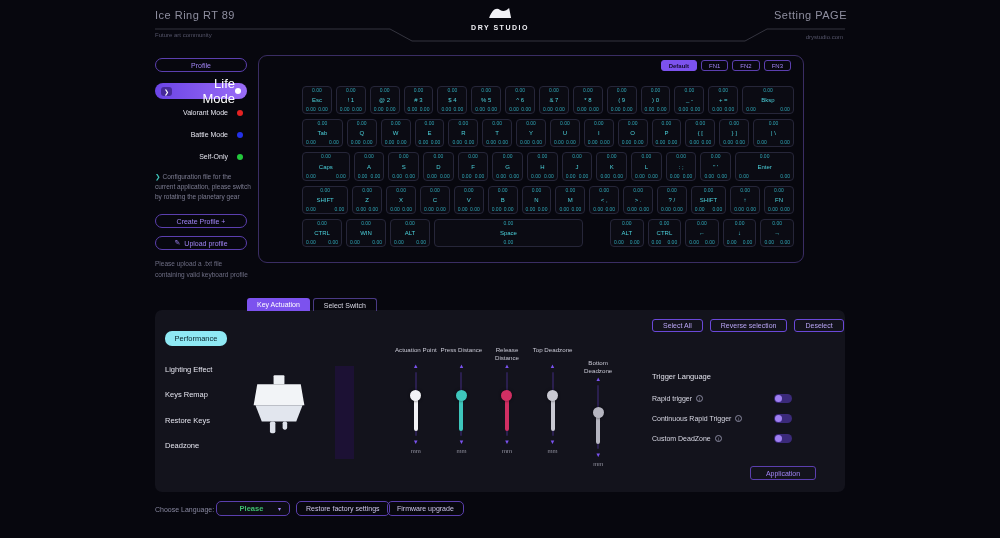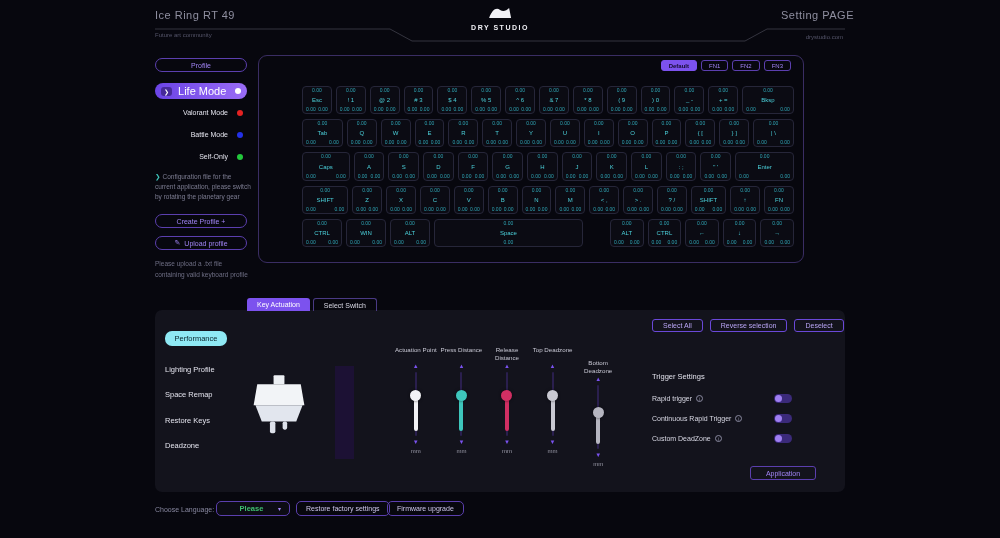--- a/index.html
+++ b/index.html
@@ -6,32 +6,32 @@
   html,body { background:#000; }
   body { font-family:"Liberation Sans", sans-serif; }
   .stage { position:relative; width:1000px; height:538px; background:#07070e; overflow:hidden; color:#e8e8f0; }
 
   
   .hdr-line { position:absolute; top:0; left:0; width:1000px; height:48px; pointer-events:none; }
   .dev-name { position:absolute; left:155px; top:9px; font-size:11px; color:#8f8fa0; letter-spacing:.5px; }
   .dev-sub  { position:absolute; left:155px; top:32px; font-size:6px; color:#55556a; }
   .logo { position:absolute; left:50%; top:5px; transform:translateX(-50%); text-align:center; }
   .logo-text { font-size:7px; font-weight:bold; color:#f0f0f5; letter-spacing:1.5px; margin-top:1px; }
-  .page-title { position:absolute; right:146px; top:9px; font-size:11px; color:#8f8fa0; letter-spacing:.5px; }
+  .page-title { position:absolute; right:153px; top:9px; font-size:11px; color:#8f8fa0; letter-spacing:.5px; }
   .page-sub { position:absolute; right:157px; top:34px; font-size:6px; color:#55556a; }
 
   
   .profiles { position:absolute; left:155px; top:58px; width:94px; }
   .btn-outline { display:flex; align-items:center; justify-content:center; width:92px; height:14px;
       border:1px solid #5b3fae; border-radius:7px; color:#a184f5; font-size:7px; cursor:pointer; background:transparent; }
   .profile-btn { margin-bottom:11px; }
   .mode-active { display:flex; align-items:center; width:92px; height:16px; border-radius:8px;
       background:linear-gradient(90deg,#6b44e6,#9a6cf6); margin-bottom:7px; padding:0 6px; cursor:pointer; }
   .mode-active .chev { font-size:6px; color:#fff; background:rgba(20,5,60,.45); border-radius:3px; padding:1px 3px; margin-right:6px; }
-  .mode-active .lbl { font-size:11px; color:#fff; flex:1; text-align:left; }
+  .mode-active .lbl { font-size:13px; color:#fff; flex:1; text-align:right; }
   .mode-active .dot { width:6px; height:6px; border-radius:50%; background:#fff; }
   .mode-row { display:flex; align-items:center; justify-content:flex-end; width:92px; height:13px; margin-bottom:9px; cursor:pointer; }
   .mode-row .lbl { font-size:7px; color:#e4e4ee; margin-right:9px; }
   .mode-row .dot { width:6px; height:6px; border-radius:50%; margin-right:4px; }
   .cfg-note { width:96px; font-size:6.5px; line-height:1.55; color:#7d7d92; margin:2px 0 12px 0; }
   .cfg-note .chev { color:#3ec6bc; margin-right:2px; }
   .create-btn { margin-bottom:8px; }
   .upload-btn { margin-bottom:9px; }
   .upload-btn .pen { font-size:7px; margin-right:4px; }
   .upload-note { width:96px; font-size:6.5px; line-height:1.6; color:#6e6e84; }
@@ -106,21 +106,21 @@
   .firmware-btn { left:387px; }
 </style>
 </head>
 <body>
 
 <div class="stage">
 
   <svg class="hdr-line">
     <polyline points="155,29 390,29 412,41 745,41 767,29 845,29" fill="none" stroke="#34343f" stroke-width="1"></polyline>
   </svg>
-  <div class="dev-name">Ice Ring RT 49</div>
+  <div class="dev-name">Ice Ring RT 89</div>
   <div class="dev-sub">Future art community</div>
   <div class="logo">
     <svg width="24" height="13" viewBox="0 0 24 13">
       <path d="M1 12 C4 4 8 1 12 4 C15 6 18 5 21 2 L23 12 Z" fill="#f0f0f5"></path>
     </svg>
     <div class="logo-text">DRY STUDIO</div>
   </div>
   <div class="page-title">Setting PAGE</div>
   <div class="page-sub">drystudio.com</div>
 
@@ -687,22 +687,22 @@
       </div>
   </div>
 
   <div class="panel">
     <div class="panel-tabs" id="panel-tabs">
         <div class="ptab active">Key Actuation</div>
         <div class="ptab plain">Select Switch</div>
       </div>
     <div class="panel-nav" id="panel-nav">
         <div class="nav-item active">Performance</div>
-        <div class="nav-item">Lighting Profile</div>
-        <div class="nav-item">Space Remap</div>
+        <div class="nav-item">Lighting Effect</div>
+        <div class="nav-item">Keys Remap</div>
         <div class="nav-item">Restore Keys</div>
         <div class="nav-item">Deadzone</div>
       </div>
 
     <svg class="switch-img" width="58" height="70" viewBox="0 0 64 74">
       <rect x="26" y="2" width="12" height="10" rx="1" fill="#eceff3"></rect>
       <path d="M8 12 L56 12 L60 35 L4 35 Z" fill="#f2f4f7"></path>
       <path d="M6 35 L58 35 L51 53 L13 53 Z" fill="#e2e6ee"></path>
       <rect x="22" y="53" width="6" height="13" rx="2" fill="#dde1ea"></rect>
       <rect x="36" y="53" width="5" height="9" rx="2" fill="#dde1ea"></rect>
@@ -767,21 +767,21 @@
         </div>
       </div>
 
     <div class="sel-btns" id="sel-btns">
         <div class="sel-btn">Select All</div>
         <div class="sel-btn">Reverse selection</div>
         <div class="sel-btn">Deselect</div>
       </div>
 
     <div class="trigger">
-      <div class="trig-title">Trigger Settings</div>
+      <div class="trig-title">Trigger Language</div>
       <div id="trig-rows">
           <div class="trig-row">
             <span class="trig-lbl">Rapid trigger</span>
             <span class="info-i">i</span>
             <span class="toggle">
               <span class="tk"></span>
             </span>
           </div>
           <div class="trig-row">
             <span class="trig-lbl">Continuous Rapid Trigger</span>

